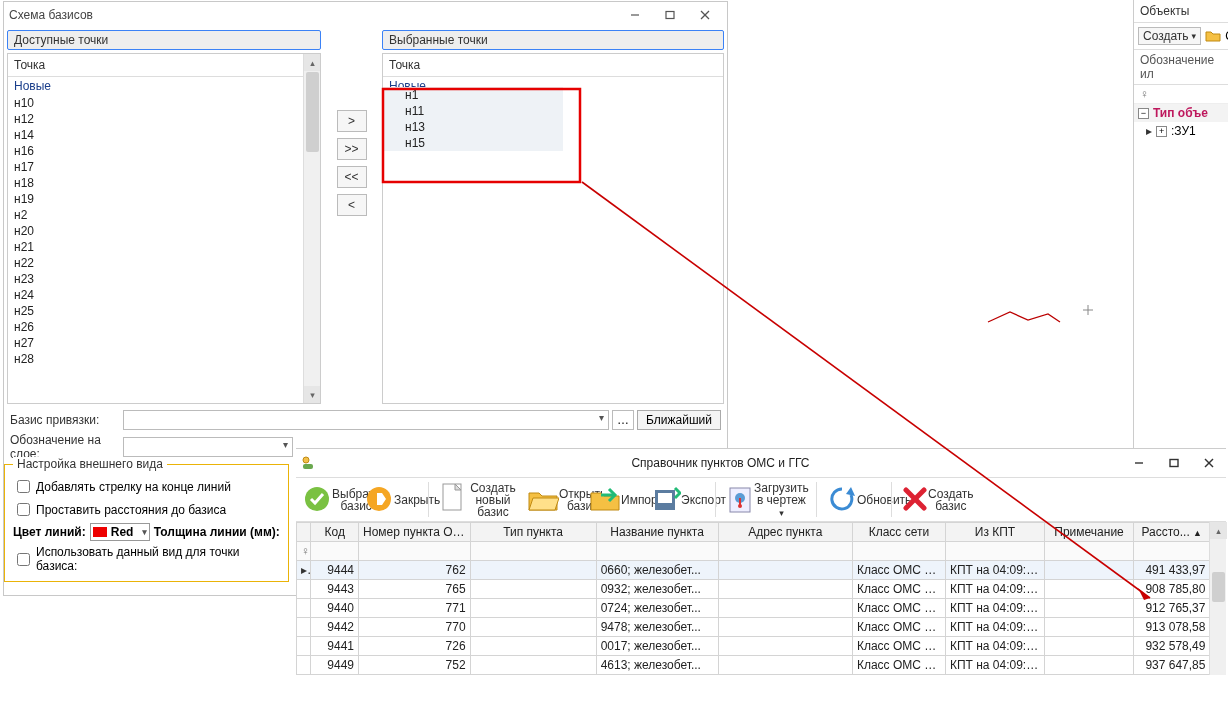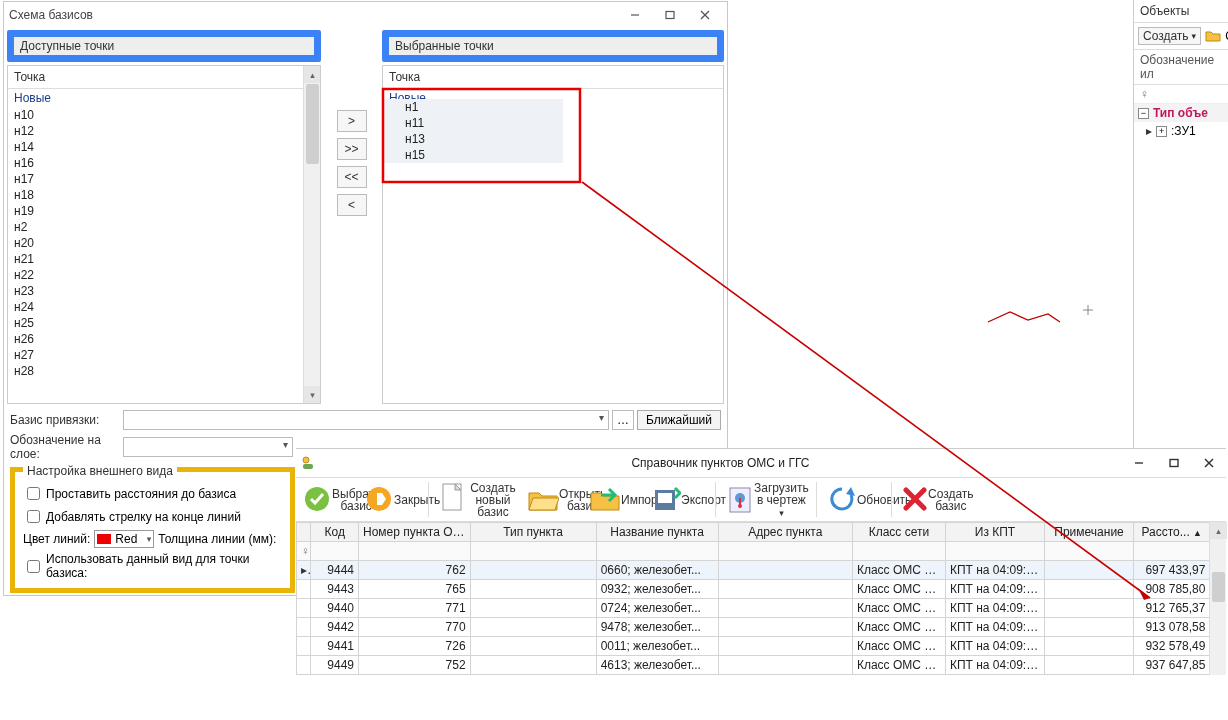--- a/index.html
+++ b/index.html
@@ -2,34 +2,34 @@
 <html><head>
 <meta charset="utf-8">
 <style>
   * { box-sizing: border-box; font-family: "Segoe UI", Tahoma, sans-serif; font-size: 12px; }
   html, body { margin:0; padding:0; width:1228px; height:720px; background:#fff; overflow:hidden; }
   .window { position:absolute; background:#fff; border:1px solid #c8c8c8; }
   .titlebar { height:25px; display:flex; align-items:center; padding:0 5px; color:#444; }
   .titlebar .spacer{ flex:1; }
   .winbtn { width:35px; height:25px; display:flex; align-items:center; justify-content:center; color:#555; }
   .winbtn svg{display:block}
-  .panel-title { background:#eee; border:7px solid #3b82f6; border-radius:2px; padding:2px 6px; margin:3px; color:#333;}
+  .panel-title { background:#eee; border:1px solid #3b82f6; border-radius:2px; padding:2px 6px; margin:3px; color:#333;}
   .listbox { border:1px solid #ccc; margin:0 3px 3px 3px; overflow:auto; position:relative;}
   .list-head { padding:4px 6px; border-bottom:1px solid #ddd; color:#333;}
   .cat { padding:2px 6px; color:#1a3e8b;}
   .li { padding:1px 6px; color:#222;}
   .sel-li { padding:1px 22px; background:#eef2f6; color:#222;}
   .mid-btn { width:30px; height:22px; border:1px solid #bbb; background:#f6f6f6; margin:3px; display:flex; align-items:center; justify-content:center; color:#333;}
   .form-row{ display:flex; align-items:center; margin:3px 6px; }
   .form-row label{ width:113px; color:#333;}
   .combo{ flex:1; height:20px; border:1px solid #bbb; background:#fff; position:relative;}
   .combo::after{content:"▾"; position:absolute; right:4px; top:1px; color:#555; font-size:10px;}
   .dots{ width:22px; height:20px; border:1px solid #bbb; margin-left:3px; display:flex; align-items:center; justify-content:center;}
   .btn{ height:20px; border:1px solid #aaa; background:#f4f4f4; padding:0 8px; margin-left:3px; display:flex; align-items:center;}
-  .group{ border:5px solid #eab308; margin:6px; padding:8px 8px 4px 8px; position:relative;}
+  .group{ border:1px solid #eab308; margin:0; padding:8px 8px 4px 8px; position:relative;}
   .group > .legend{ position:absolute; top:-8px; left:8px; background:#fff; padding:0 4px; color:#333;}
   .check{ display:flex; align-items:center; margin:4px 0;}
   .check input{ margin-right:6px;}
   .color-combo{ width:60px; height:18px; border:1px solid #999; display:flex; align-items:center; padding:0 2px; margin:0 4px;}
   .swatch{ width:14px; height:10px; background:#e00; margin-right:4px;}
   
   .rpanel{ position:absolute; right:0; top:0; width:95px; height:720px; border-left:1px solid #ccc; background:#fff;}
   .rp-title{ padding:4px 6px; color:#333;}
   .rp-toolbar{ display:flex; gap:4px; padding:4px; align-items:center; border-top:1px solid #ddd; border-bottom:1px solid #ddd;}
   .rp-btn{ border:1px solid #bbb; background:#f6f6f6; padding:1px 4px; color:#333; display:flex; align-items:center; gap:3px;}
@@ -147,27 +147,27 @@
   </div>
   <div class="form-row">
     <label>Обозначение на слое:</label>
     <div class="combo" style="flex:0 0 170px"></div>
   </div>
 
   <div class="group" style="width:285px;">
     <span class="legend">Настройка внешнего вида</span>
     <div class="check">
         <input type="checkbox" style="">
-        <span>Проставить расстояния до базиса</span>
+        <span>Добавлять стрелку на конце линий</span>
       </div>
     <div class="check">
         <input type="checkbox" style="">
-        <span>Добавлять стрелку на конце линий</span>
-      </div>
-    <div class="check" style="">
+        <span>Проставить расстояния до базиса</span>
+      </div>
+    <div class="check" style="font-weight:bold;">
       <span>Цвет линий:</span>
       <div class="color-combo">
           <span class="swatch"></span>
           <span>Red</span>
           <span style="margin-left:auto;font-size:9px;color:#555">▾</span>
         </div>
       <span>Толщина линии (мм):</span>
     </div>
     <div class="check">
         <input type="checkbox" style="">
@@ -374,21 +374,21 @@
           <tr class="row-sel">
             <td></td>
             <td class="num">9444</td>
             <td class="num">762</td>
             <td></td>
             <td>0660; железобет...</td>
             <td></td>
             <td>Класс ОМС – ...</td>
             <td>КПТ на 04:09:0...</td>
             <td></td>
-            <td class="num">697 433,97</td>
+            <td class="num">491 433,97</td>
             <td></td>
           </tr>
           <tr>
             <td></td>
             <td class="num">9443</td>
             <td class="num">765</td>
             <td></td>
             <td>0932; железобет...</td>
             <td></td>
             <td>Класс ОМС – ...</td>
@@ -421,21 +421,21 @@
             <td>КПТ на 04:09:0...</td>
             <td></td>
             <td class="num">913 078,58</td>
             <td></td>
           </tr>
           <tr>
             <td></td>
             <td class="num">9441</td>
             <td class="num">726</td>
             <td></td>
-            <td>0011; железобет...</td>
+            <td>0017; железобет...</td>
             <td></td>
             <td>Класс ОМС – ...</td>
             <td>КПТ на 04:09:0...</td>
             <td></td>
             <td class="num">932 578,49</td>
             <td></td>
           </tr>
           <tr>
             <td></td>
             <td class="num">9449</td>

